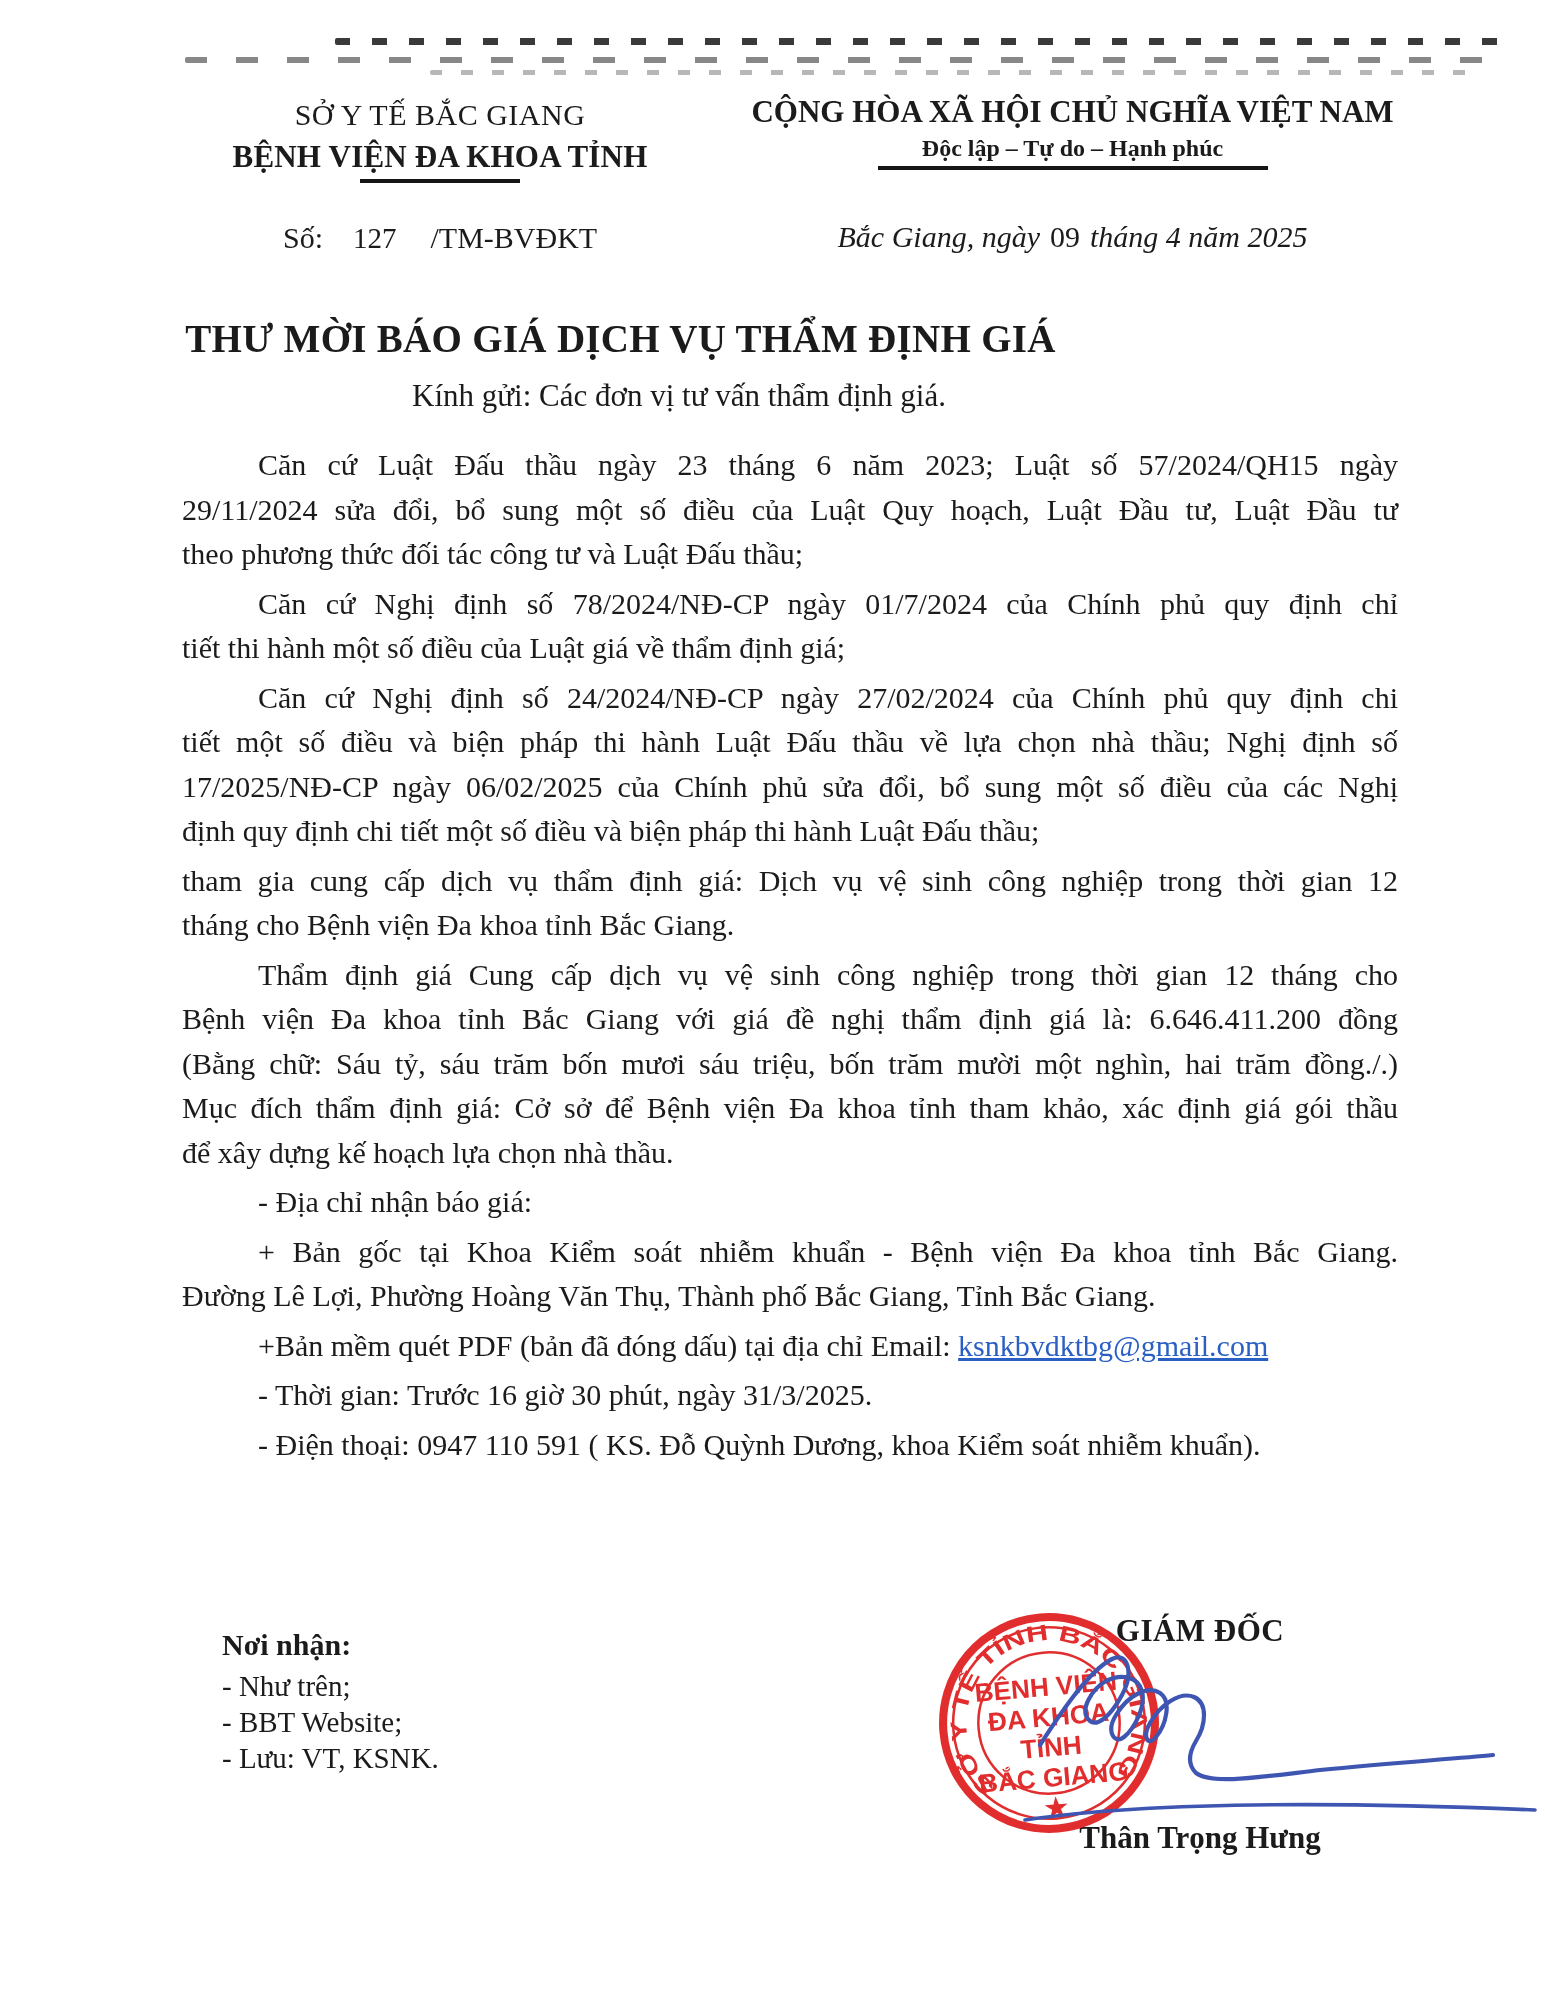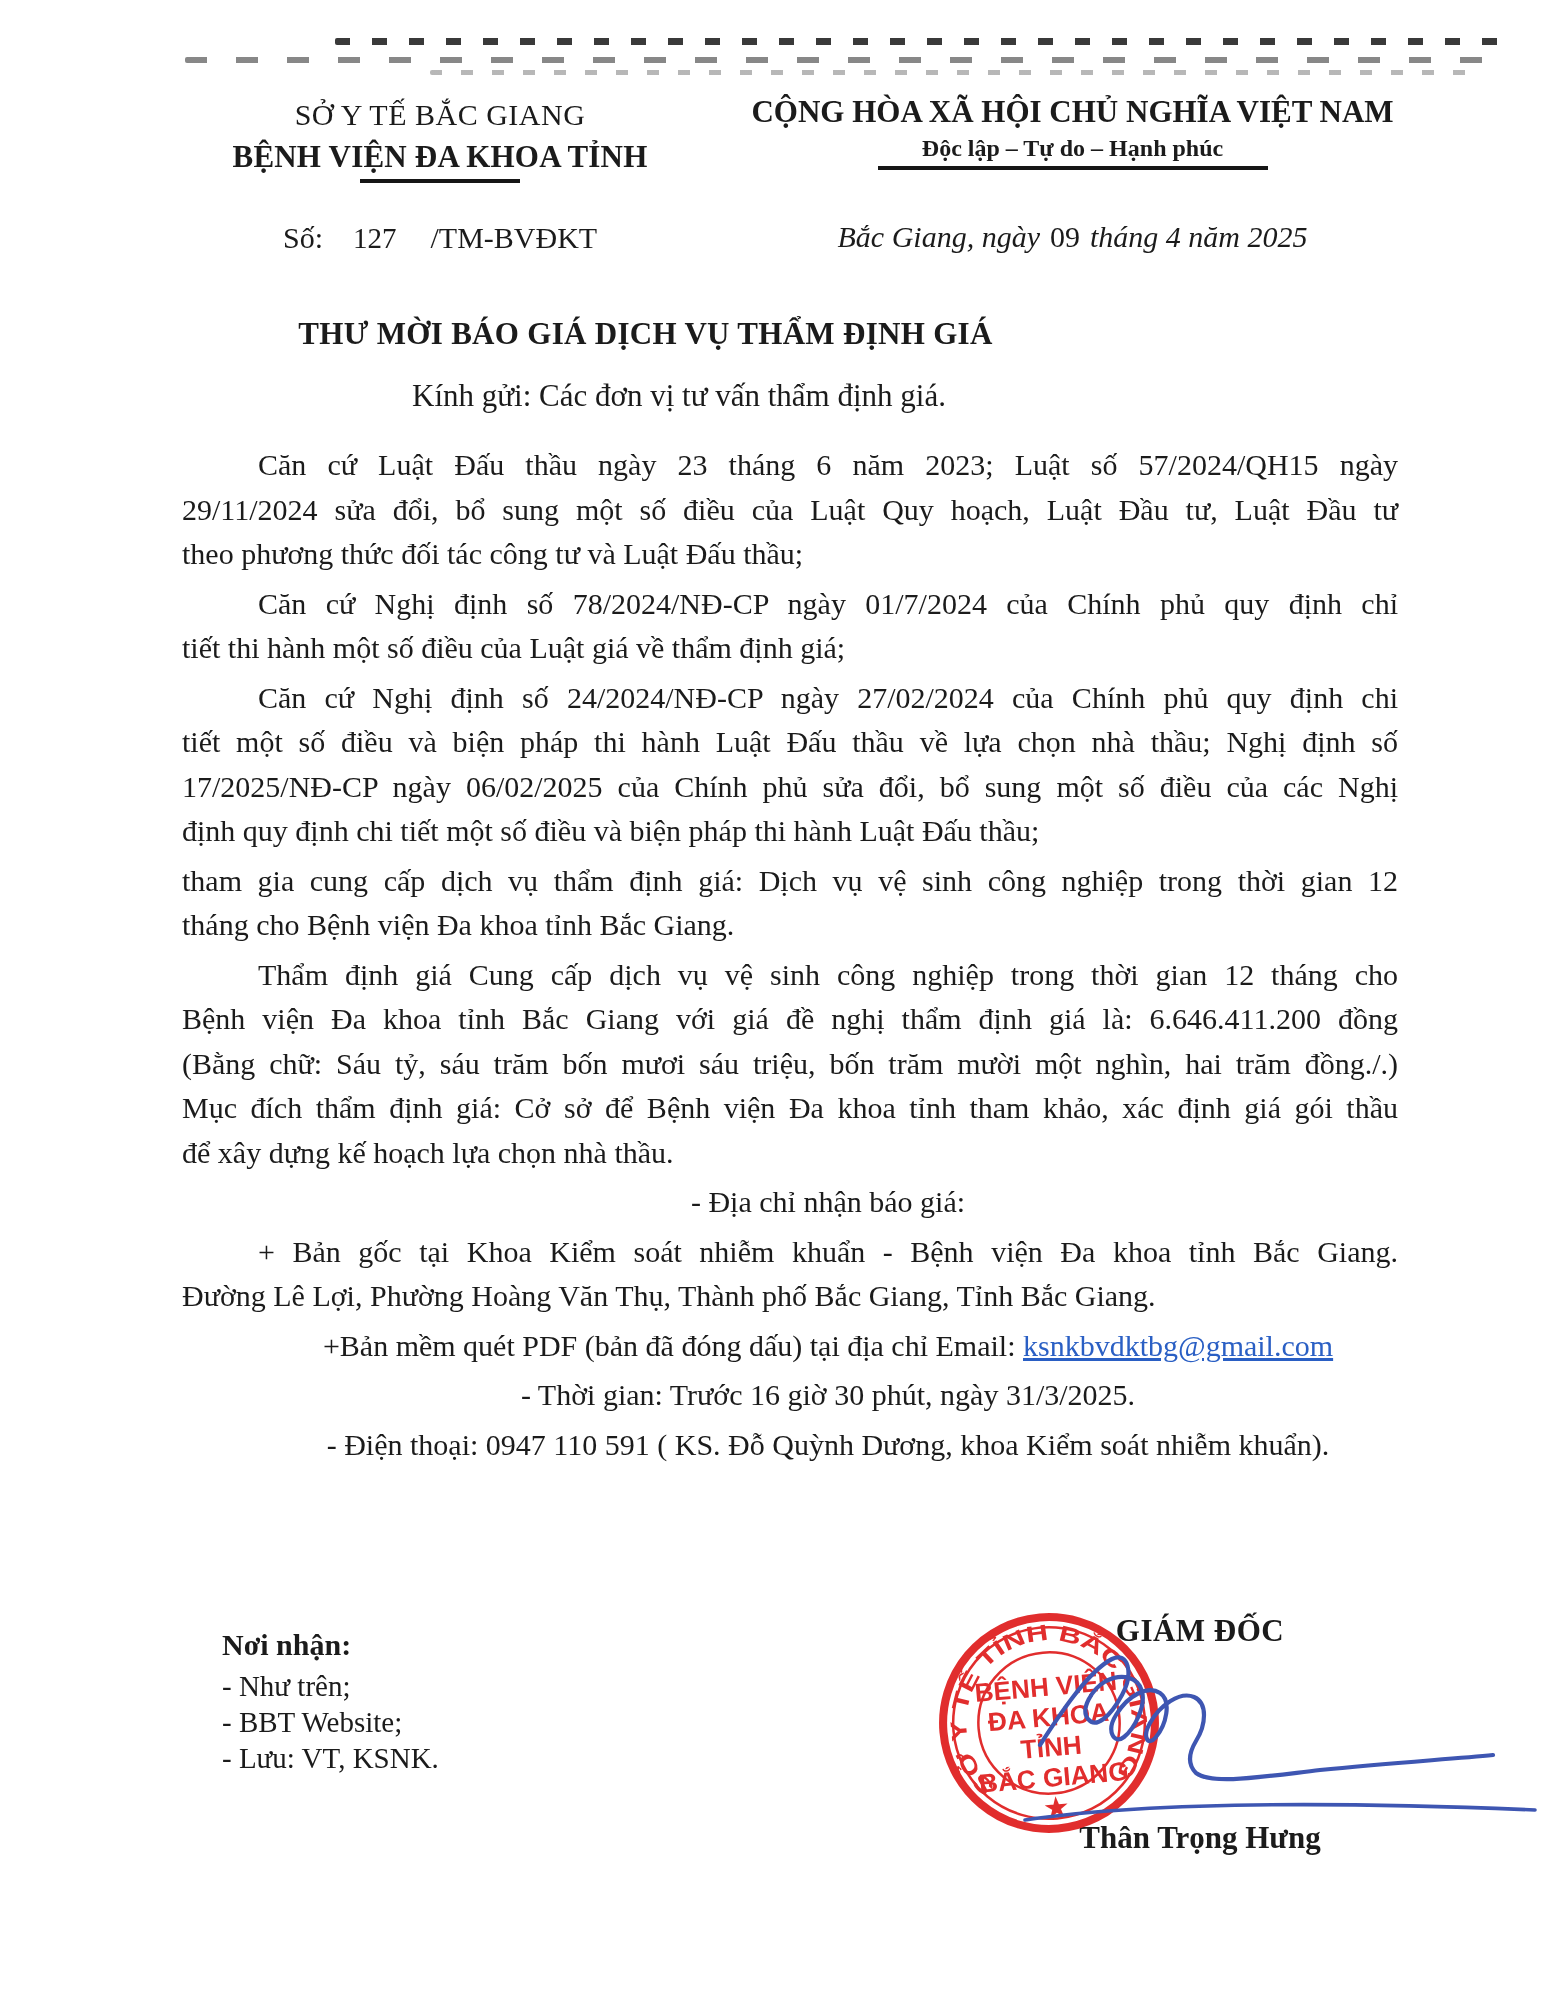--- a/index.html
+++ b/index.html
@@ -29,29 +29,29 @@
   .rule-left { width:160px; }
   .rule-right { width:390px; }
 
   .num-line { top:221px; left:283px; font-size:30px; white-space:nowrap; }
   .num-line .num { margin:0 34px 0 30px; font-size:29px;text-align:center; }
   .date-line { top:220px; left:760px; width:625px; font-size:30px; font-style:italic;
     text-align:center; white-space:nowrap; }
   .date-line .day { font-style:normal; padding:0 10px; }
 
   .doc-title { top:316px; left:0; width:1241px; text-align:center;
-    font-size:31px; font-weight:bold; letter-spacing:.3px;padding-left:25px; }
+    font-size:39px; font-weight:bold; letter-spacing:.3px; }
   .salutation { top:378px; left:0; width:1358px; text-align:center; font-size:31px; }
 
   
   .body-col { top:443px; left:170px; width:1228px; font-size:30px; }
   .para { margin:0 0 5px 12px; }
   .ln { line-height:44.5px; text-align:justify; text-align-last:justify; }
   .ln-last { line-height:44.5px; text-align:justify; text-align-last:left; }
-  .ln-single { line-height:44.5px; text-align:center; }
+  .ln-single { line-height:44.5px; text-align:left; }
   .ind { padding-left:76px; }
   .email-link { color:#2a5fc4; text-decoration:underline; cursor:pointer; }
 
   
   .recipients { top:1628px; left:222px; font-size:29px; }
   .recipients .rt { font-size:30px; font-weight:bold; margin-bottom:6px; }
   .recipients .ri { line-height:36px; }
   .signer-title { top:1613px; left:1060px; width:280px; text-align:center;
     font-size:31px; font-weight:bold; letter-spacing:.5px; }
   .signer-name  { top:1820px; left:1030px; width:340px; text-align:center;

